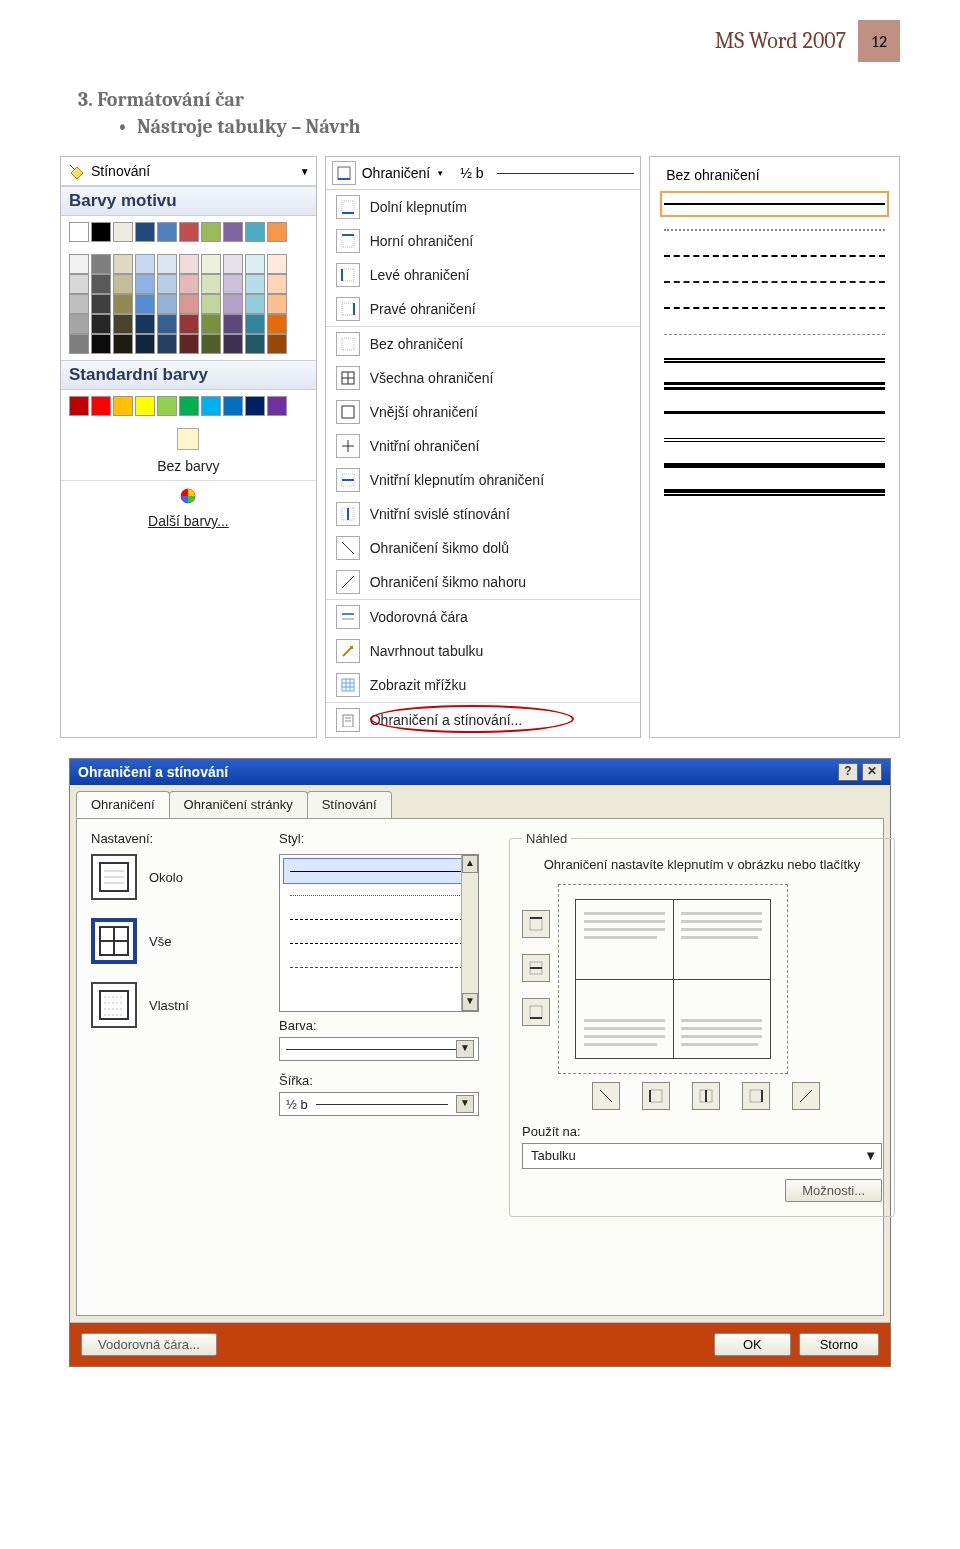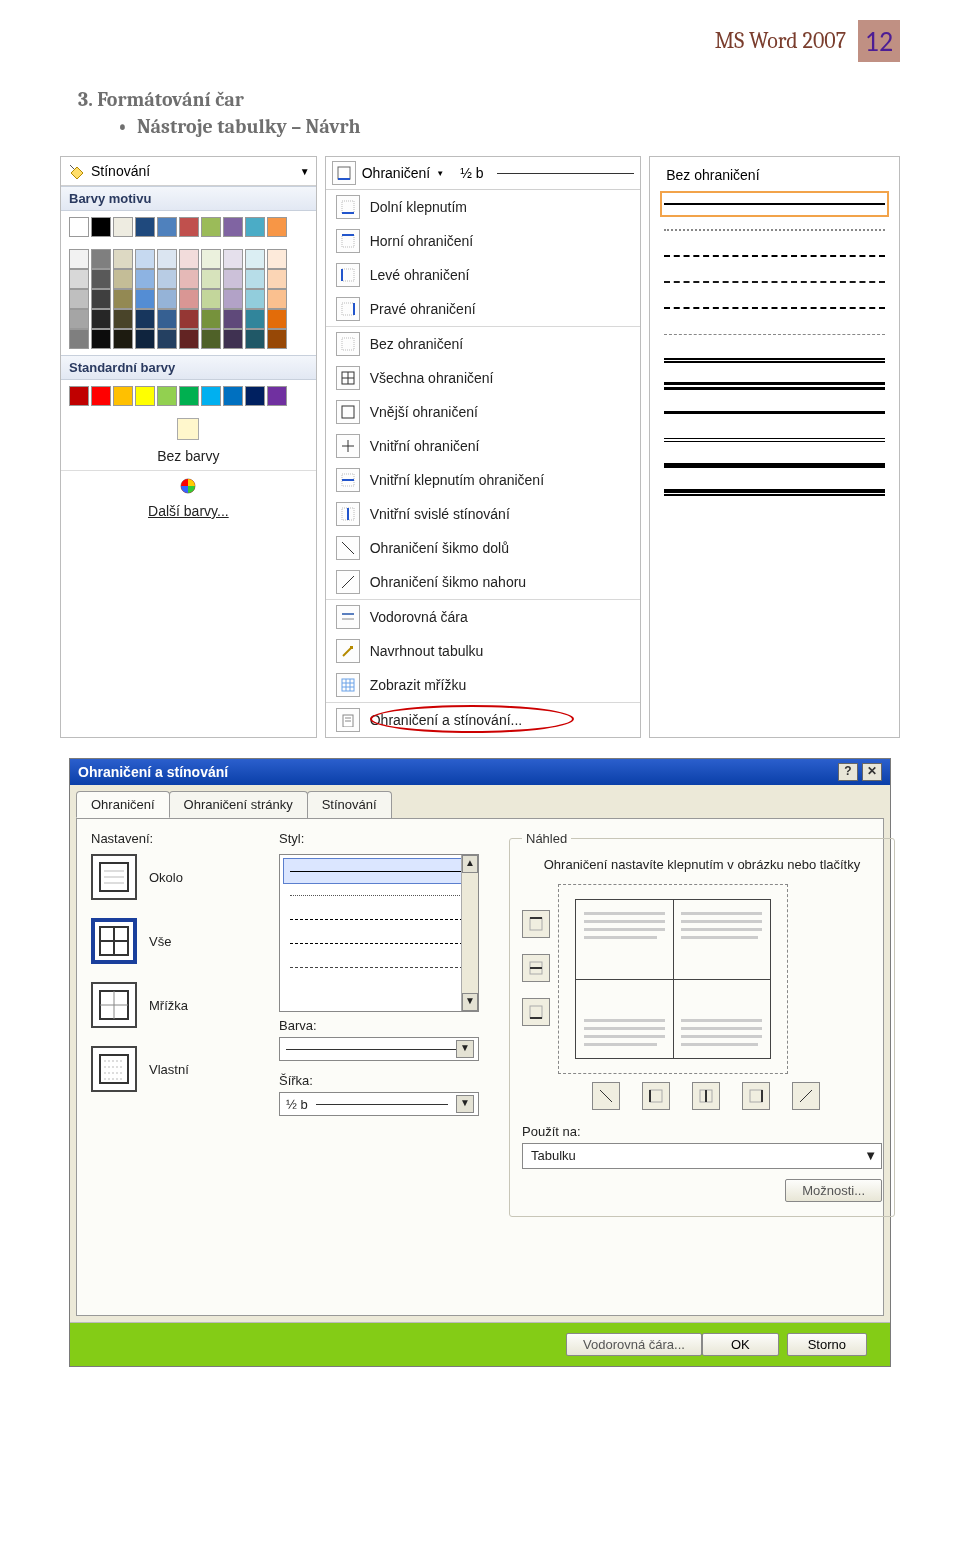--- a/index.html
+++ b/index.html
@@ -21,27 +21,27 @@
     gap: 12px;
     margin-bottom: 26px;
   }
   .doc-title {
     font-family: "Cambria", serif;
     font-size: 22px;
     color: #7a3d2d;
   }
   .page-num {
     background: #c09083;
-    color: #4c1d95;
+    color: #000000;
     width: 42px;
     height: 42px;
     display: flex;
     align-items: center;
     justify-content: center;
-    font-size: 28px;
+    font-size: 16px;
   }
   .section-heading {
     font-family: "Cambria", serif;
     font-size: 20px;
     font-weight: bold;
     color: #6f6f6f;
     margin: 0 0 4px 18px;
   }
   .bullet-line {
     font-family: "Cambria", serif;
@@ -76,21 +76,21 @@
     border-bottom: 1px solid #d0d0d0;
   }
   .ribbon-btn svg { flex-shrink: 0; }
   .section-head {
     background: linear-gradient(#f3f6fb,#e2e8f3);
     border-top:1px solid #c8d0dc;
     border-bottom:1px solid #c8d0dc;
     font-weight: bold;
     color: #2a3a60;
     padding: 4px 8px;
-    font-size: 13px;
+    font-size: 17px;
   }
   .color-grid {
     display: grid;
     grid-template-columns: repeat(10, 20px);
     gap: 2px;
     padding: 6px 8px;
   }
   .swatch {
     width: 20px; height: 20px;
     border: 1px solid #999;
@@ -333,24 +333,24 @@
     border:1px solid #888;
     background:linear-gradient(#fdfdfb,#e8e6d6);
     padding:3px 16px;
     font-size:13px;
     color:#555;
     border-radius:2px;
   }
   .btn.primary { color:#000; }
   .dialog-footer {
     display:flex;
-    justify-content:flex-end;
+    justify-content:space-between;
     align-items:center;
-    padding:10px 23px;
-    background:#84cc16;
+    padding:10px 11px;
+    background:#c2410c;
     border-top:1px solid #bbb;
   }
   .footer-right { display:flex; gap:8px; }
   .moznosti-row { display:flex; justify-content:flex-end; margin-top:10px; }
   fieldset.nahled-fs {
     border:1px solid #c8c6b8;
     border-radius:3px;
     padding:10px 12px 14px 12px;
   }
   fieldset.nahled-fs legend { padding:0 4px; font-size:13px; color:#333; }
@@ -722,30 +722,20 @@
                     <line x1="4" y1="18" x2="32" y2="18" stroke="#333" stroke-width="2"></line>
                     <line x1="18" y1="4" x2="18" y2="32" stroke="#333" stroke-width="2"></line>
                   </svg>
                 </div>
                 <div>Vše</div>
               </div>
               <div class="setting-item">
                 <div class="setting-icon">
                   <svg width="36" height="36">
                     <rect x="4" y="4" width="28" height="28" fill="none" stroke="#333" stroke-width="2"></rect>
-                    <line x1="4" y1="18" x2="32" y2="18" stroke="#888"></line>
-                    <line x1="18" y1="4" x2="18" y2="32" stroke="#888"></line>
-                  </svg>
-                </div>
-                <div>Mřížka</div>
-              </div>
-              <div class="setting-item">
-                <div class="setting-icon">
-                  <svg width="36" height="36">
-                    <rect x="4" y="4" width="28" height="28" fill="none" stroke="#333" stroke-width="2"></rect>
                     <g stroke="#bbb" stroke-dasharray="2 2">
                       <line x1="8" y1="10" x2="28" y2="10"></line>
                       <line x1="8" y1="16" x2="28" y2="16"></line>
                       <line x1="8" y1="22" x2="28" y2="22"></line>
                       <line x1="8" y1="28" x2="28" y2="28"></line>
                     </g>
                   </svg>
                 </div>
                 <div>Vlastní</div>
               </div>

